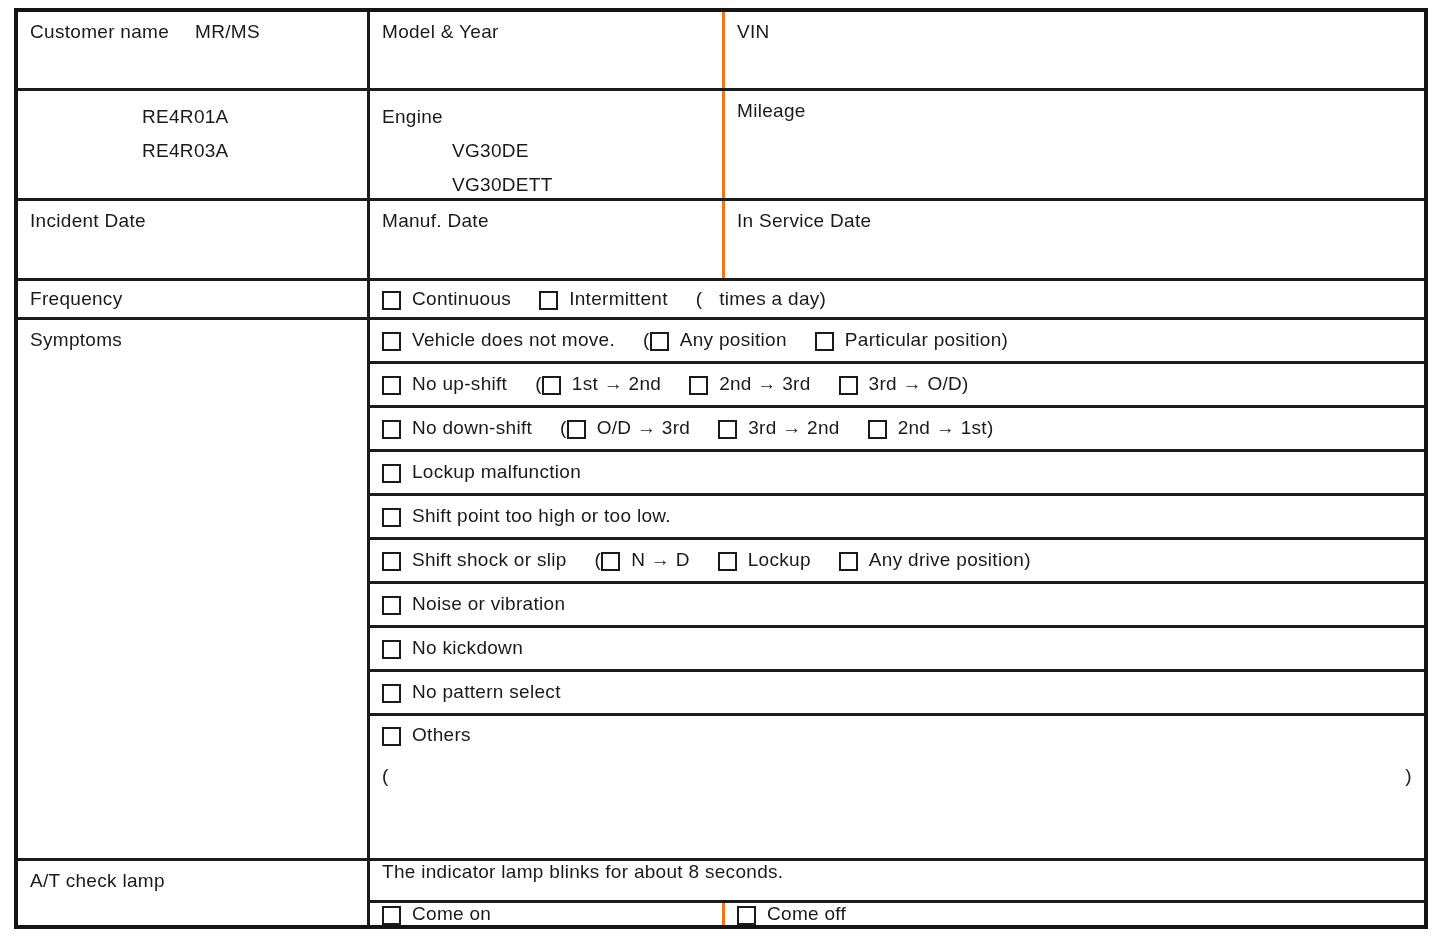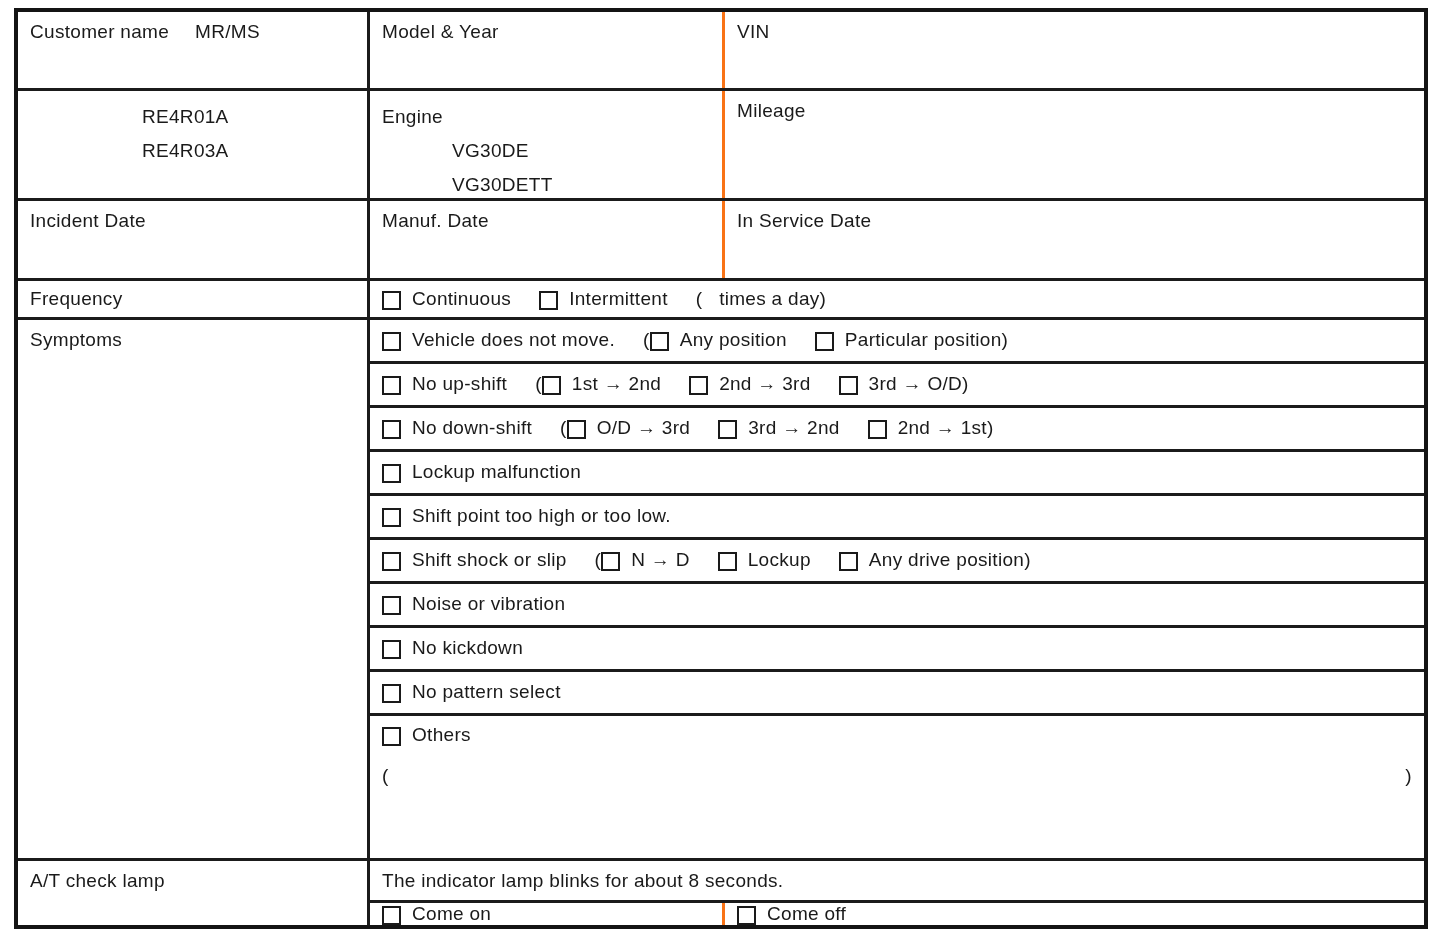--- a/index.html
+++ b/index.html
@@ -38,21 +38,21 @@
   .sub-row.others{flex:1;height:auto;border-bottom:none;display:block;padding:8px 12px 6px}
   .paren-line{display:flex;justify-content:space-between;margin-top:14px;white-space:pre}
   .segment{margin-right:28px;white-space:pre;display:inline-flex;align-items:flex-end}
   .segment .pre{white-space:pre}
   .checkbox{
     display:inline-block;width:15px;height:15px;flex:none;
     border:2px solid #1a1a1a;background:#fff;margin-right:11px;
     box-sizing:content-box;vertical-align:-3px;
   }
   .sub-row .checkbox,.segment .checkbox{vertical-align:baseline}
-  .note-row{box-sizing:border-box;height:42px;border-bottom:3px solid #1b1b1b;display:flex;align-items:center;padding:0 12px;flex:none}
+  .note-row{box-sizing:border-box;height:42px;border-bottom:3px solid #1b1b1b;display:flex;padding:0 12px;flex:none}
   .onoff-row{flex:1;display:flex}
   .onoff-cell{box-sizing:border-box;padding:0 12px 0;display:flex;align-items:flex-start}
 </style>
 </head>
 <body>
 
 <div class="sheet">
 
   <div class="row r1">
     <div class="cell c1">

